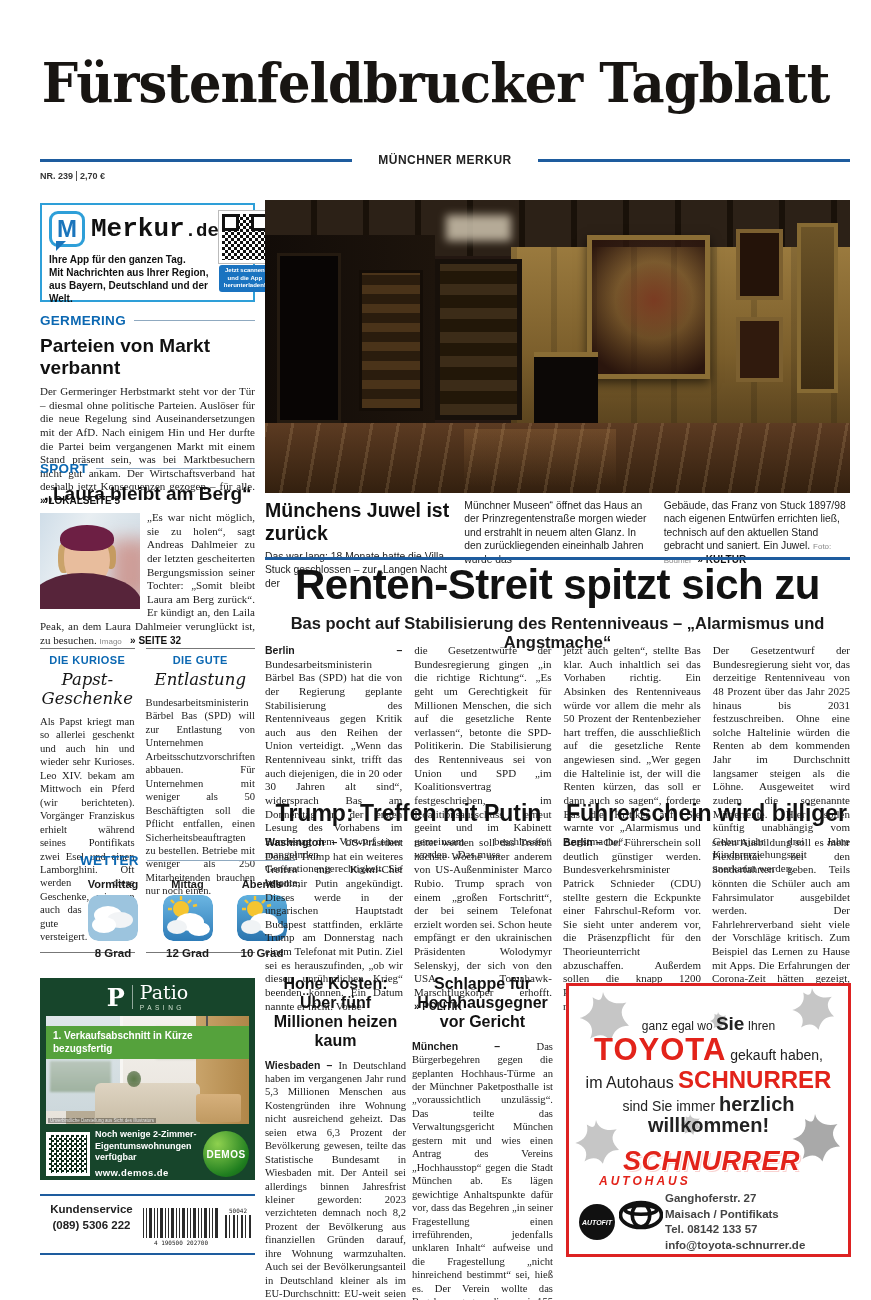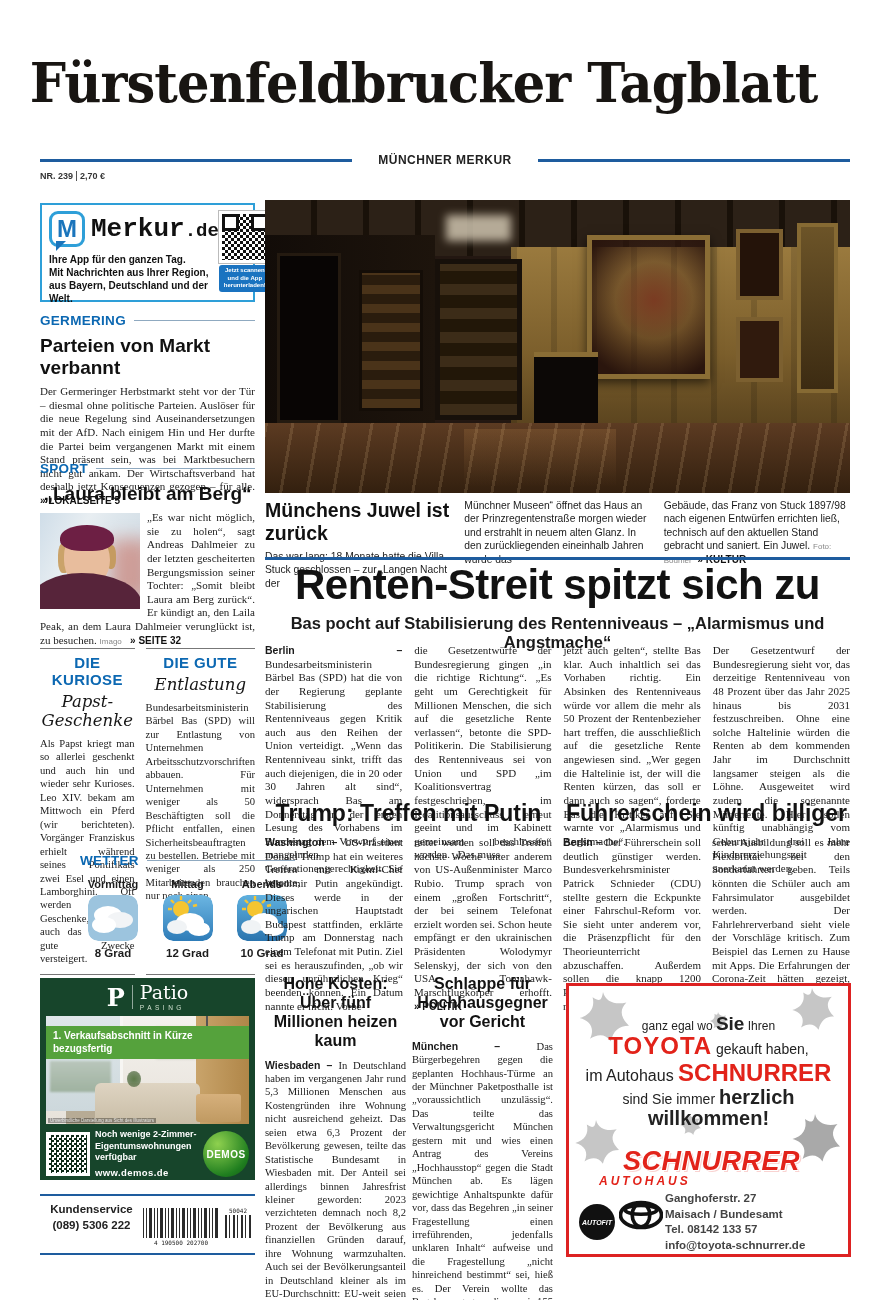--- a/index.html
+++ b/index.html
@@ -1,20 +1,20 @@
 <!DOCTYPE html>
 <html lang="de"><head>
 <meta charset="utf-8">
 <style>
   * { margin:0; padding:0; box-sizing:border-box; }
   body { background:#e8e8e8; font-family:"Liberation Sans", sans-serif; }
   .page { position:relative; width:871px; height:1300px; background:#fff; margin:0 auto; overflow:hidden; color:#1c1c1c; }
 
   
-  .masthead-title { position:absolute; top:50px; left:0; right:0; text-align:left;
+  .masthead-title { position:absolute; top:50px; left:0; right:0; text-align:center;
     font-family:"DejaVu Serif", serif; font-weight:bold; font-size:55px; color:#181512; letter-spacing:-1px; }
   .masthead-title > span { display:inline-block; transform:scaleX(.93); }
   .rule-row { position:absolute; top:153px; left:40px; right:21px; display:flex; align-items:center; }
   .rule-row .rule { flex:1; height:3px; background:#1e5c9e; }
   .edition-label { padding:0 26px; font-weight:bold; font-size:12px; letter-spacing:.5px; color:#222; white-space:nowrap; }
   .date-line { position:absolute; top:169px; left:0; right:0; text-align:center; font-weight:bold; font-size:13px; color:#222; }
   .issue-info { position:absolute; top:171px; left:40px; font-size:9px; font-weight:bold; color:#333; }
   .issue-info .sep { border-left:1px solid #555; margin:0 3px; }
 
   
@@ -53,21 +53,21 @@
   .sport-photo .blob-red { position:absolute; right:-12px; top:26px; width:42px; height:60px; background:#c86858; filter:blur(9px); opacity:.55; }
   .sport-photo .jacket { position:absolute; left:-8px; bottom:-22px; width:110px; height:58px; background:#57243a; border-radius:45% 55% 0 0; }
   .sport-photo .head { position:absolute; left:24px; top:18px; width:46px; height:56px; background:#e8bd9d; border-radius:46% 54% 50% 50%; }
   .sport-photo .band { position:absolute; left:20px; top:12px; width:54px; height:26px; background:#6d1f44; border-radius:50% 50% 40% 40%; }
   .sport-photo .hair { position:absolute; left:18px; top:30px; width:12px; height:30px; background:#caa36a; border-radius:40%; }
   .sport-photo .hair2 { position:absolute; left:66px; top:32px; width:10px; height:24px; background:#c59b60; border-radius:40%; }
 
   
   .minicols { position:absolute; top:648px; left:40px; width:215px; display:flex; gap:11px; }
   .minicol { flex:1; border-top:1px solid #777; border-bottom:1px solid #777; padding:5px 0 8px; }
-  .mini-label { text-align:center; font-weight:bold; font-size:15px; color:#0c68b2; letter-spacing:.4px; }
+  .mini-label { text-align:center; font-weight:bold; font-size:11px; color:#0c68b2; letter-spacing:.4px; }
   .mini-head { text-align:center; font-family:"DejaVu Serif", serif; font-style:italic; font-size:16.5px; color:#161616; margin:4px 0 7px; }
   .minicol .body-text { font-size:10.6px; line-height:1.27; }
 
   
   .wetter { position:absolute; top:853px; left:40px; width:215px;margin-left:40px; }
   .wetter-row { display:flex; justify-content:space-between; margin-top:10px; padding:0 2px; }
   .wx { width:62px; text-align:center; }
   .wx-label { font-weight:bold; font-size:11px; margin-bottom:5px; }
   .wx-temp { font-weight:bold; font-size:11.5px; margin-top:6px; }
   .wx-icon { width:50px; height:46px; margin:0 auto; border-radius:10px; overflow:hidden; }
@@ -153,21 +153,21 @@
   .small-article { position:absolute; width:141px; }
   .small-head { text-align:center; font-weight:bold; font-size:16px; line-height:1.18; color:#121212; margin-bottom:8px; }
   .small-article .body-text { font-size:10.6px; line-height:1.27; }
 
   
   .toyota { position:absolute; top:983px; left:566px; width:285px; height:274px; border:3px solid #d22; background:#fff; overflow:hidden; }
   .leaf { position:absolute; fill:#c6c6c6; }
   .leaf.dark { fill:#a9a9a9; }
   .toy-copy { position:absolute; top:28px; left:0; width:100%; text-align:center; line-height:1.02; color:#222; }
   .toy-row1 { font-size:12px; } .toy-row1 .big { font-size:19px; font-weight:bold; }
-  .toy-row2 { margin-top:1px; } .toy-red1 { color:#e2231a; font-weight:bold; font-size:24px; letter-spacing:1px; }
+  .toy-row2 { margin-top:1px; } .toy-red1 { color:#e2231a; font-weight:bold; font-size:31px; letter-spacing:1px; }
   .toy-row2 .aft { font-size:14px; }
   .toy-row3 { margin-top:2px; font-size:16px; } .toy-red2 { color:#e2231a; font-weight:bold; font-size:24px; }
   .toy-row4 { margin-top:2px; font-size:14px; } .toy-row4 .big { font-size:20px; font-weight:bold; }
   .toy-row5 { font-size:20px; font-weight:bold; }
   .schn-logo { position:absolute; top:160px; left:30px; width:225px; text-align:center; }
   .schn-name { color:#e2231a; font-weight:bold; font-style:italic; font-size:27px; letter-spacing:.5px; text-shadow:1px 1px 0 #fff, 2px 2px 0 #e2231a33; }
   .schn-sub { color:#e2231a; font-weight:bold; font-style:italic; font-size:12px; letter-spacing:3px; margin-top:-3px; text-align:left; padding-right:12px; }
   .toy-contacts { position:absolute; top:205px; left:96px; font-weight:bold; font-size:11.5px; line-height:1.35; color:#444; }
   .autofit { position:absolute; top:218px; left:10px; width:36px; height:36px; border-radius:50%; background:#111; color:#fff; display:flex; align-items:center; justify-content:center; font-style:italic; font-weight:bold; font-size:7px; }
   .toy-logo { position:absolute; top:214px; left:50px; }
@@ -463,19 +463,19 @@
     <div class="autofit">AUTOFIT</div>
     <div class="toy-logo">
       <svg width="44" height="30" viewBox="0 0 60 40">
           <ellipse cx="30" cy="20" rx="28" ry="17" fill="none" stroke="#111" stroke-width="5"></ellipse>
           <ellipse cx="30" cy="20" rx="12" ry="16" fill="none" stroke="#111" stroke-width="5"></ellipse>
           <ellipse cx="30" cy="13" rx="22" ry="6" fill="none" stroke="#111" stroke-width="5"></ellipse>
         </svg>
     </div>
     <div class="toy-contacts">
       <div>Ganghoferstr. 27</div>
-      <div>Maisach / Bundesamt</div>
+      <div>Maisach / Pontifikats</div>
       <div>Tel. 08142 133 57</div>
       <div>info@toyota-schnurrer.de</div>
     </div>
   </div>
 
 </div>
 
 </body></html>

